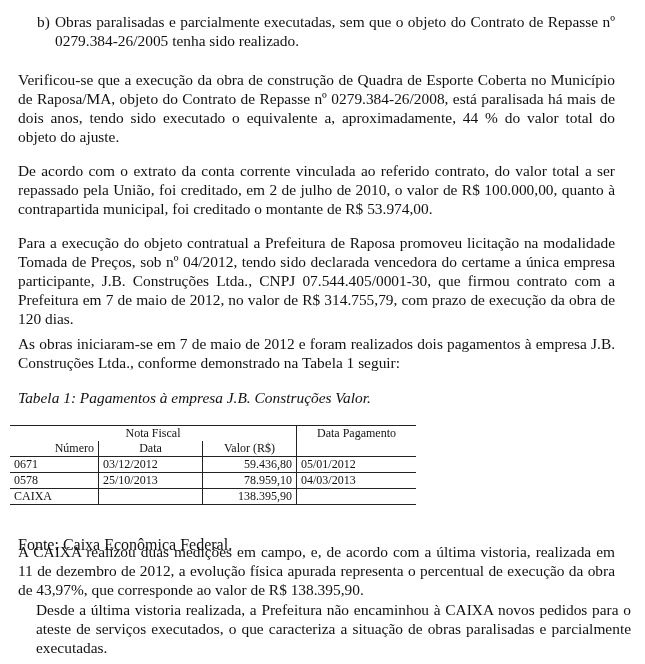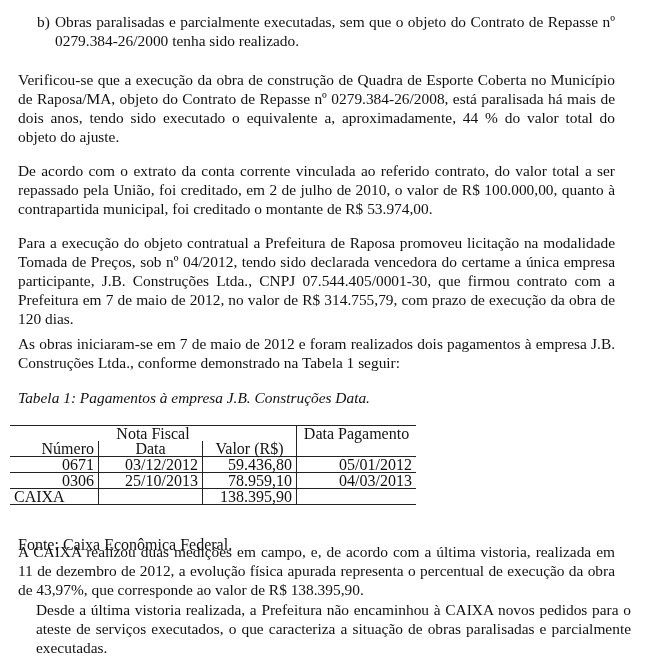--- a/index.html
+++ b/index.html
@@ -10,66 +10,66 @@
     .p {
       position: absolute; left: 18px; width: 597px;
       line-height: 19px; text-align: justify; margin: 0;
     }
     .list-item { position: absolute; left: 37px; width: 578px; line-height: 19px; margin: 0; }
     .list-item .marker { position: absolute; left: 0; top: 0; }
     .list-item .txt { display: block; margin-left: 18px; text-align: justify; }
     .caption { position: absolute; left: 18px; top: 388px; font-style: italic; line-height: 19px; }
     table.t {
       position: absolute; left: 10px; top: 425px; width: 406px;
-      border-collapse: collapse; font-size: 16px; line-height: 15px;
+      border-collapse: collapse; font-size: 12px; line-height: 15px;
     }
     table.t td { padding: 0 4px; height: 15px; border: none; }
     table.t tr.top td { border-top: 1px solid #222; }
     table.t tr.hdr2 td { border-bottom: 1px solid #222; }
-    table.t tr.row td { border-bottom: 1px solid #222; text-align: right; }
+    table.t tr.row td { border-bottom: 1px solid #222; }
     table.t tr.last td { border-bottom: 1px solid #222; }
     table.t td.vr { border-right: 1px solid #222; }
     table.t td.c { text-align: center; }
     table.t td.r { text-align: right; }
     .source { position: absolute; left: 18px; top: 509px; font-size: 16px; line-height: 15px; margin-top: 28px; }
   </style>
 </head>
 <body>
 
 <div class="list-item" style="top:12px;">
   <span class="marker">b)</span>
-  <span class="txt">Obras paralisadas e parcialmente executadas, sem que o objeto do Contrato de Repasse nº 0279.384-26/2000 tenha sido realizado.</span>
+  <span class="txt">Obras paralisadas e parcialmente executadas, sem que o objeto do Contrato de Repasse nº 0279.384-26/2005 tenha sido realizado.</span>
 </div>
 
 <p class="p" style="top:70px;">Verificou-se que a execução da obra de construção de Quadra de Esporte Coberta no Município de Raposa/MA, objeto do Contrato de Repasse nº 0279.384-26/2008, está paralisada há mais de dois anos, tendo sido executado o equivalente a, aproximadamente, 44 % do valor total do objeto do ajuste.</p>
 <p class="p" style="top:161px;">De acordo com o extrato da conta corrente vinculada ao referido contrato, do valor total a ser repassado pela União, foi creditado, em 2 de julho de 2010, o valor de R$ 100.000,00, quanto à contrapartida municipal, foi creditado o montante de R$ 53.974,00.</p>
 <p class="p" style="top:233px;">Para a execução do objeto contratual a Prefeitura de Raposa promoveu licitação na modalidade Tomada de Preços, sob nº 04/2012, tendo sido declarada vencedora do certame a única empresa participante, J.B. Construções Ltda., CNPJ 07.544.405/0001-30, que firmou contrato com a Prefeitura em 7 de maio de 2012, no valor de R$ 314.755,79, com prazo de execução da obra de 120 dias.</p>
 <p class="p" style="top:334px;">As obras iniciaram-se em 7 de maio de 2012 e foram realizados dois pagamentos à empresa J.B. Construções Ltda., conforme demonstrado na Tabela 1 seguir:</p>
 
-<div class="caption">Tabela 1: Pagamentos à empresa J.B. Construções Data.</div>
+<div class="caption">Tabela 1: Pagamentos à empresa J.B. Construções Valor.</div>
 
 <table class="t">
   <tbody>
       <tr class="top">
     <td colspan="3" class="c vr">Nota Fiscal</td>
     <td class="c" rowspan="2" style="vertical-align:top;border-bottom:1px solid #222;">Data Pagamento</td>
   </tr>
   <tr class="hdr2">
     <td class="c vr" style="width:80px;text-align:right;">Número</td>
     <td class="c vr" style="width:95px;margin-left:32px;">Data</td>
     <td class="c vr" style="width:85px;margin-left:44px;">Valor (R$)</td>
   </tr>
   <tr class="row">
     <td class="vr">0671</td>
     <td class="vr">03/12/2012</td>
     <td class="r vr">59.436,80</td>
     <td>05/01/2012</td>
   </tr>
   <tr class="row">
-    <td class="vr">0306</td>
+    <td class="vr">0578</td>
     <td class="vr">25/10/2013</td>
     <td class="r vr">78.959,10</td>
     <td>04/03/2013</td>
   </tr>
   <tr class="last">
     <td class="vr">CAIXA</td>
     <td class="vr"></td>
     <td class="r vr">138.395,90</td>
     <td></td>
   </tr>

